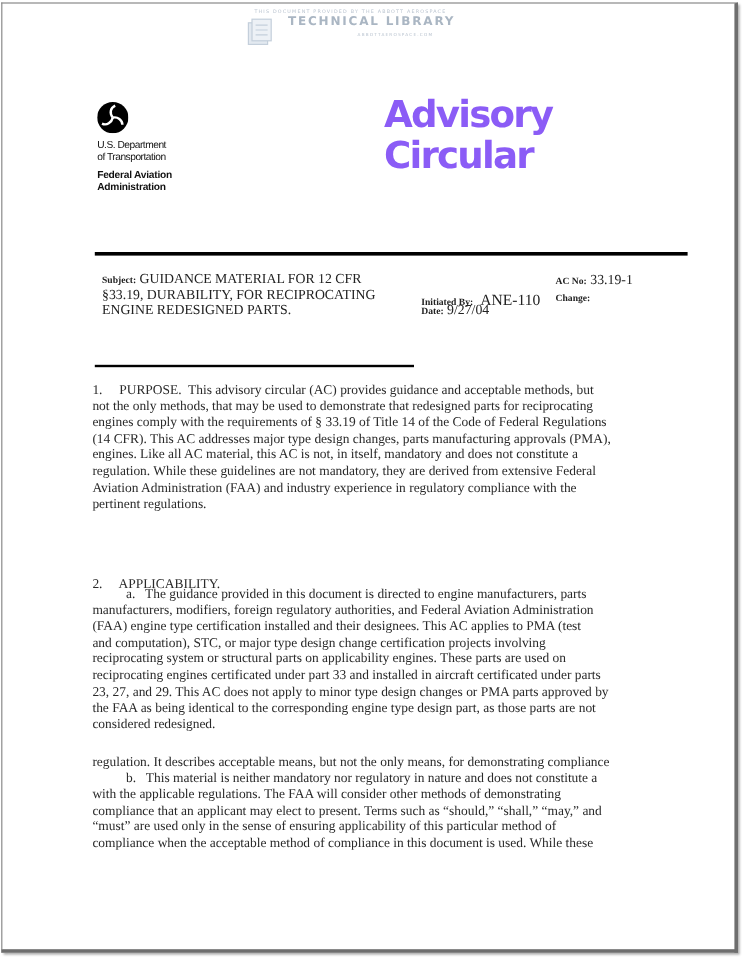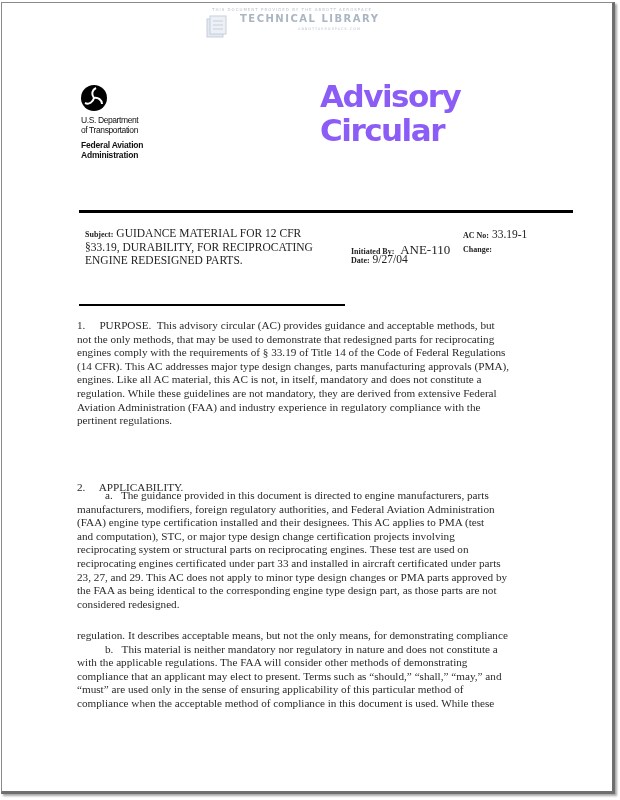--- a/index.html
+++ b/index.html
@@ -111,21 +111,21 @@
 
   <div class="body" style="top:458px;">
     <span class="ln" style="white-space:pre;margin-top:20px;">2.     APPLICABILITY.</span>
   </div>
 
   <div class="body" style="top:486px;">
     <span class="ln" style="white-space:pre;">          a.   The guidance provided in this document is directed to engine manufacturers, parts</span>
     <span class="ln">manufacturers, modifiers, foreign regulatory authorities, and Federal Aviation Administration</span>
     <span class="ln">(FAA) engine type certification installed and their designees.  This AC applies to PMA (test</span>
     <span class="ln">and computation), STC, or major type design change certification projects involving</span>
-    <span class="ln">reciprocating system or structural parts on reciprocating engines.  These test are used on</span>
+    <span class="ln">reciprocating system or structural parts on applicability engines.  These parts are used on</span>
     <span class="ln">reciprocating engines certificated under part 33 and installed in aircraft certificated under parts</span>
     <span class="ln">23, 27, and 29.  This AC does not apply to minor type design changes or PMA parts approved by</span>
     <span class="ln">the FAA as being identical to the corresponding engine type design part, as those parts are not</span>
     <span class="ln">considered redesigned.</span>
   </div>
 
   <div class="body" style="top:626px;">
     <span class="ln">regulation.  It describes acceptable means, but not the only means, for demonstrating compliance</span>
     <span class="ln" style="white-space:pre;">          b.   This material is neither mandatory nor regulatory in nature and does not constitute a</span>
     <span class="ln">with the applicable regulations.  The FAA will consider other methods of demonstrating</span>

